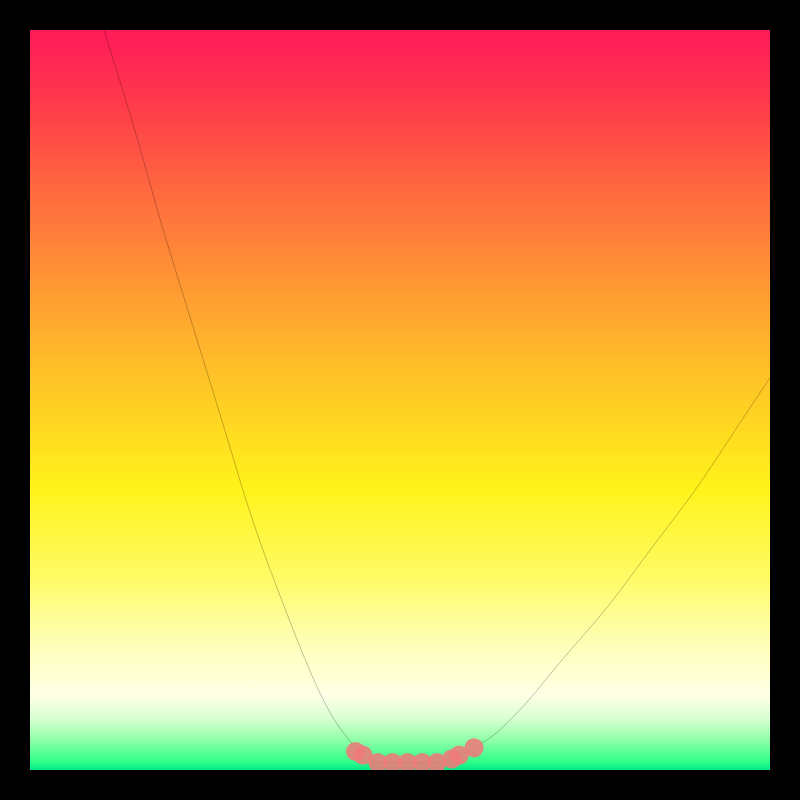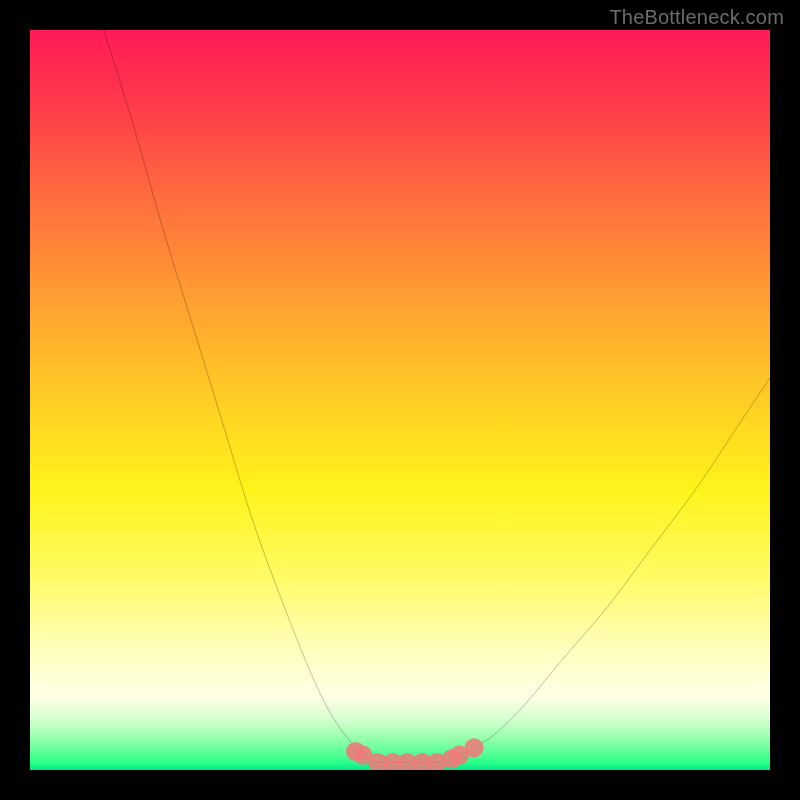--- a/index.html
+++ b/index.html
@@ -58,21 +58,20 @@
     color: #6c6c6c;
     font-size: 20px;
     font-weight: 500;
     letter-spacing: 0.2px;
   }
 </style>
 </head>
 <body>
 
 <div class="frame">
-  <div class="attribution">TheBottleneck.com</div>
 
   <div class="plot-area">
     <div class="gradient-bg"></div>
 
     <svg class="curves" viewBox="0 0 100 100" preserveAspectRatio="none">
       <g id="paths-group">
           <path d="M 10 0 C 10.666666666666666 2.1666666666666665, 12.666666666666666 8.5, 14 13 C 15.333333333333334 17.5, 16.666666666666668 22.5, 18 27 C 19.333333333333332 31.5, 20.666666666666668 35.666666666666664, 22 40 C 23.333333333333332 44.333333333333336, 24.666666666666668 48.666666666666664, 26 53 C 27.333333333333332 57.333333333333336, 28.666666666666668 62, 30 66 C 31.333333333333332 70, 32.666666666666664 73.5, 34 77 C 35.333333333333336 80.5, 36.833333333333336 84.33333333333333, 38 87 C 39.166666666666664 89.66666666666667, 40 91.33333333333333, 41 93 C 42 94.66666666666667, 43.333333333333336 96.16666666666667, 44 97 C 44.666666666666664 97.83333333333333, 44.5 97.66666666666667, 45 98 C 45.5 98.33333333333333, 46 98.83333333333333, 47 99 C 48 99.16666666666667, 49.666666666666664 99, 51 99 C 52.333333333333336 99, 54.333333333333336 99, 55 99" fill="none" stroke="#000000" stroke-width="0.25" vector-effect="non-scaling-stroke"></path>
           <path d="M 47 99 C 47.666666666666664 99, 49.666666666666664 99, 51 99 C 52.333333333333336 99, 53.833333333333336 99.16666666666667, 55 99 C 56.166666666666664 98.83333333333333, 57.166666666666664 98.33333333333333, 58 98 C 58.833333333333336 97.66666666666667, 59.166666666666664 97.5, 60 97 C 60.833333333333336 96.5, 61.833333333333336 96, 63 95 C 64.16666666666667 94, 65.5 92.66666666666667, 67 91 C 68.5 89.33333333333333, 70.16666666666667 87.16666666666667, 72 85 C 73.83333333333333 82.83333333333333, 76 80.5, 78 78 C 80 75.5, 82 72.66666666666667, 84 70 C 86 67.33333333333333, 88 64.83333333333333, 90 62 C 92 59.166666666666664, 94.33333333333333 55.5, 96 53 C 97.66666666666667 50.5, 99.33333333333333 48, 100 47" fill="none" stroke="#000000" stroke-width="0.25" vector-effect="non-scaling-stroke"></path>
         </g>
       <g id="markers-group">

